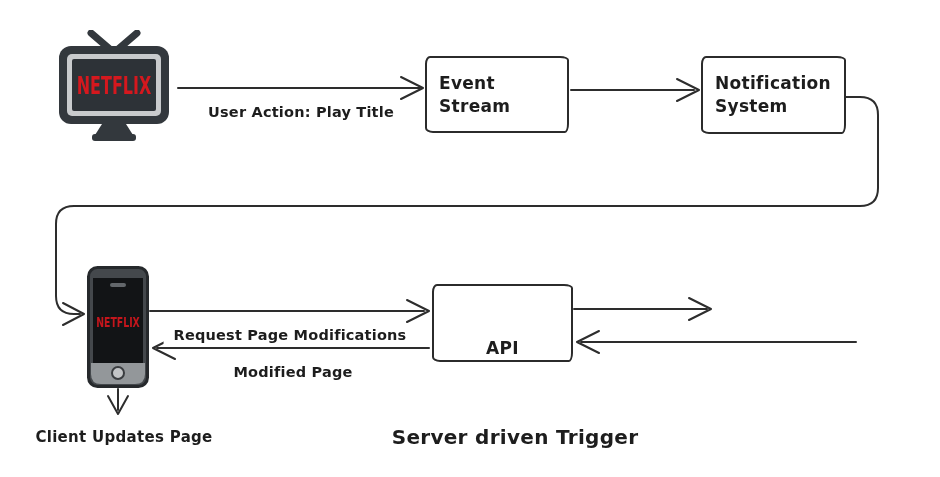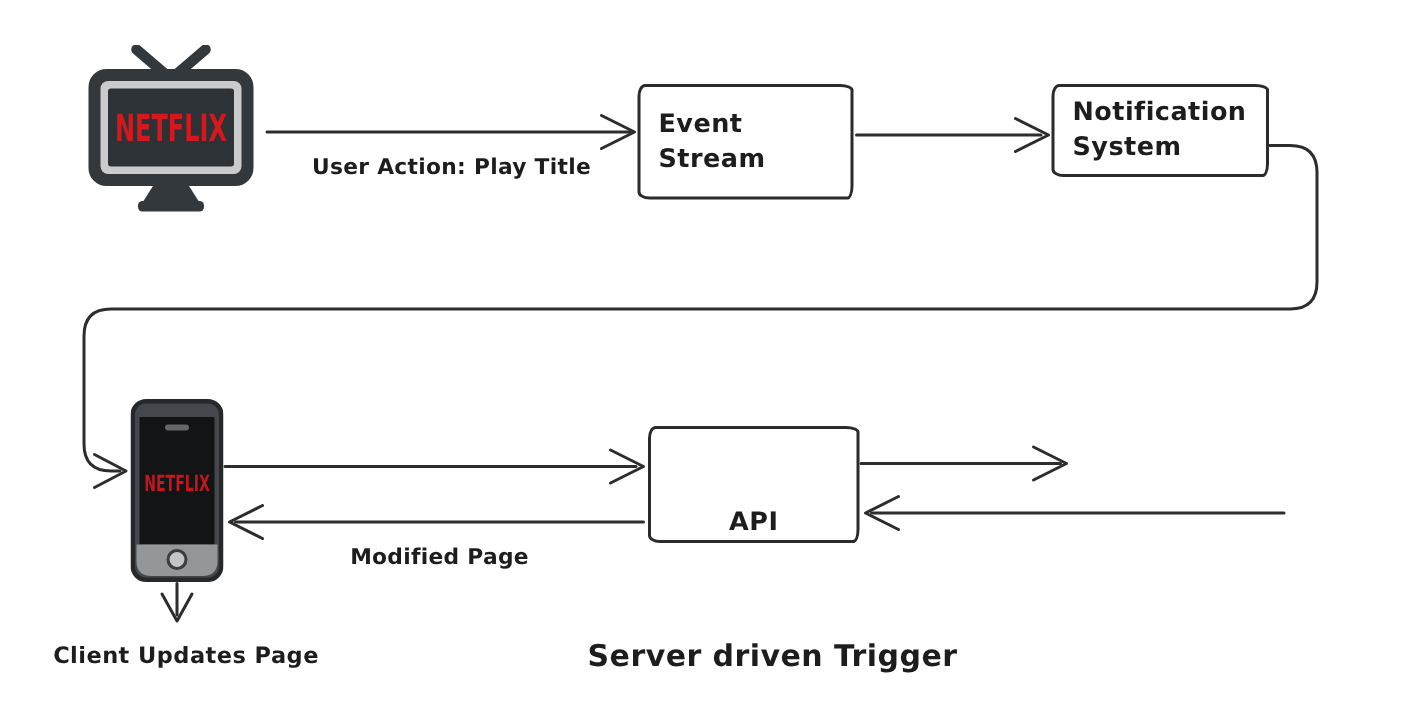--- a/index.html
+++ b/index.html
@@ -86,21 +86,21 @@
     <rect x="23" y="17" width="16" height="4" rx="2" fill="#63676b"></rect>
     <text transform="matrix(0.72,0,0,1.15,31,61)" text-anchor="middle" font-weight="bold" font-size="13" fill="#c4161c">NETFLIX</text>
     <path d="M4 97 H58 V108 Q58 118 48 118 H14 Q4 118 4 108 Z" fill="#93979a"></path>
     <circle cx="31" cy="107" r="6" fill="#c2c4c6" stroke="#3a3d40" stroke-width="2"></circle>
   </svg>
 
   <div class="box" style="left:425px;top:56px;width:144px;height:77px;">
     <span>Event Stream</span>
   </div>
 
-  <div class="box" style="left:701px;top:56px;width:145px;height:62px;">
+  <div class="box" style="left:701px;top:56px;width:145px;height:78px;">
     <span>Notification System</span>
   </div>
 
   <div class="box" style="left:432px;top:284px;width:141px;height:78px;gap:44px;">
     <svg class="gql-icon" width="36" height="38" viewBox="0 0 100 106">
       <g stroke="#d63aab" stroke-width="5" fill="none">
         <path d="M50 8 L87 30 L87 74 L50 96 L13 74 L13 30 Z"></path>
         <path d="M50 8 L87 74 L13 74 Z"></path>
       </g>
       <g fill="#d63aab">
@@ -112,20 +112,21 @@
           <circle cx="13" cy="30" r="8.5"></circle>
       </g>
     </svg>
     <span class="api-label">API</span>
   </div>
 
 
   <div class="edge-label" style="left:301px;top:88px;">User Action: Play Title</div>
 
 
+  <div class="edge-label" style="left:290px;top:311px;">Request Page Modifications</div>
 
   <div class="edge-label" style="left:293px;top:348px;">Modified Page</div>
 
   <div class="free-label" style="left:124px;top:437px;">Client Updates Page</div>
 
   <div class="free-label caption" style="left:515px;top:437px;">Server driven Trigger</div>
 
 </div>
 
 </body></html>

